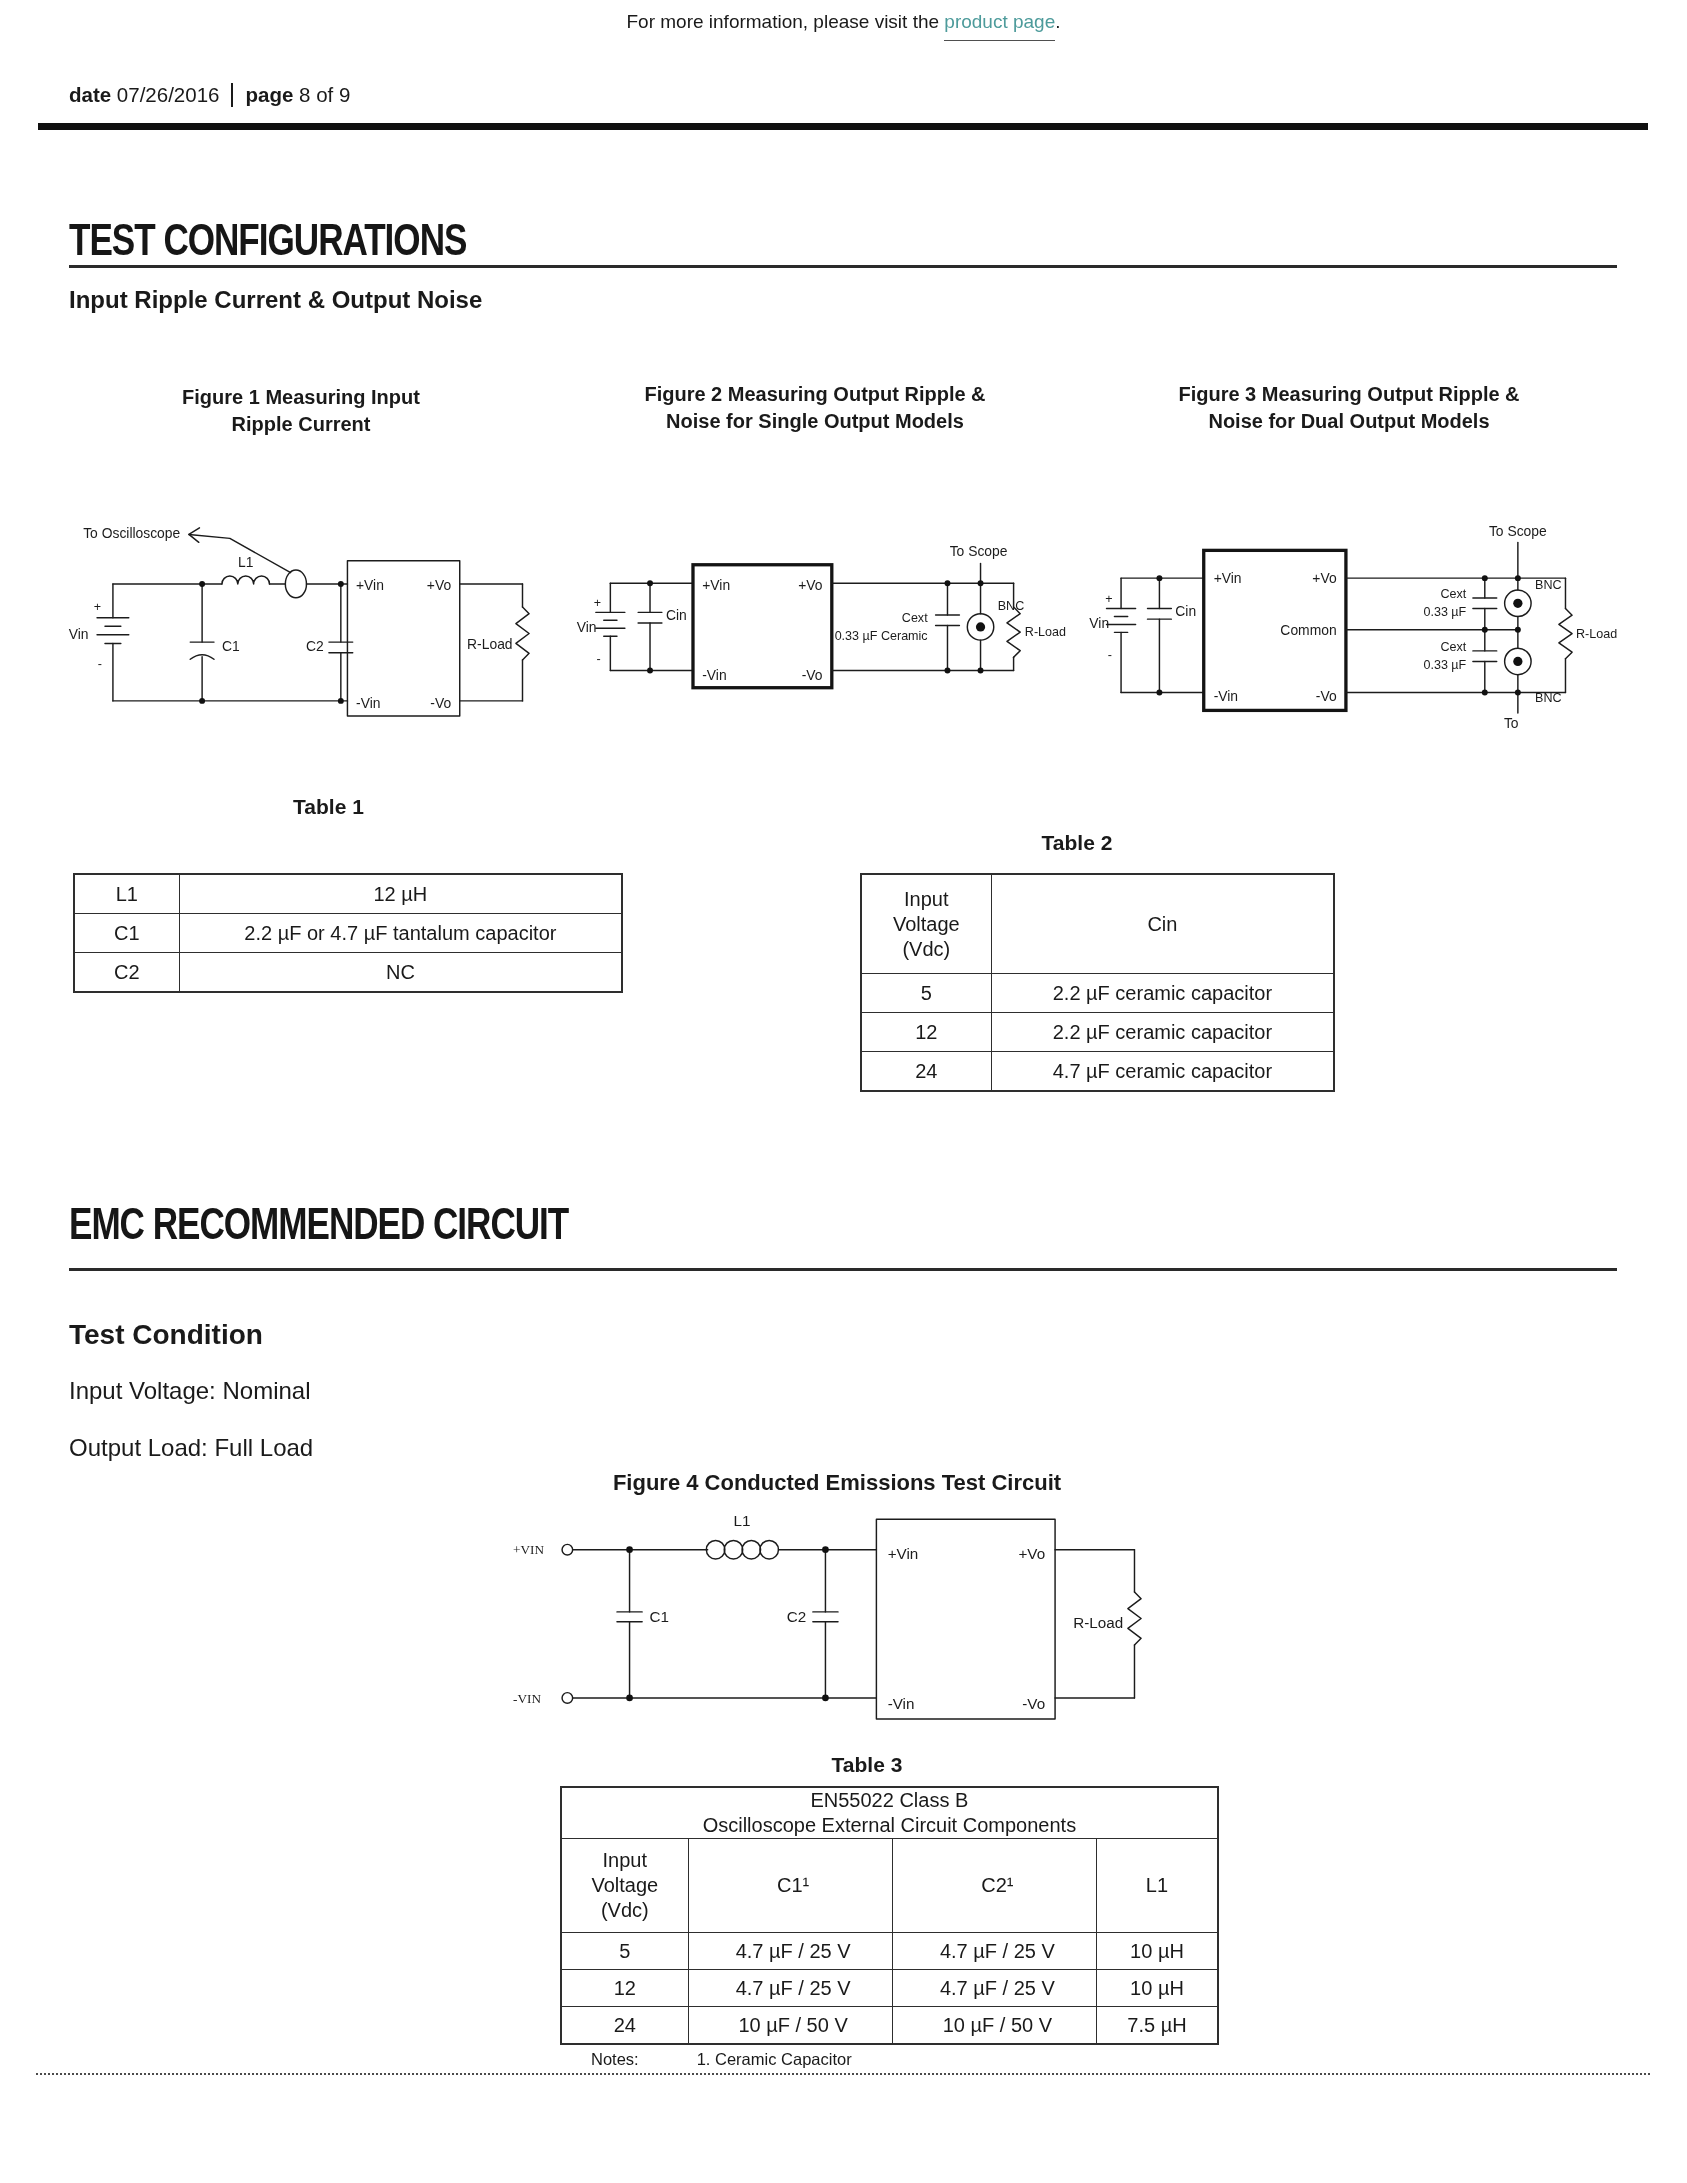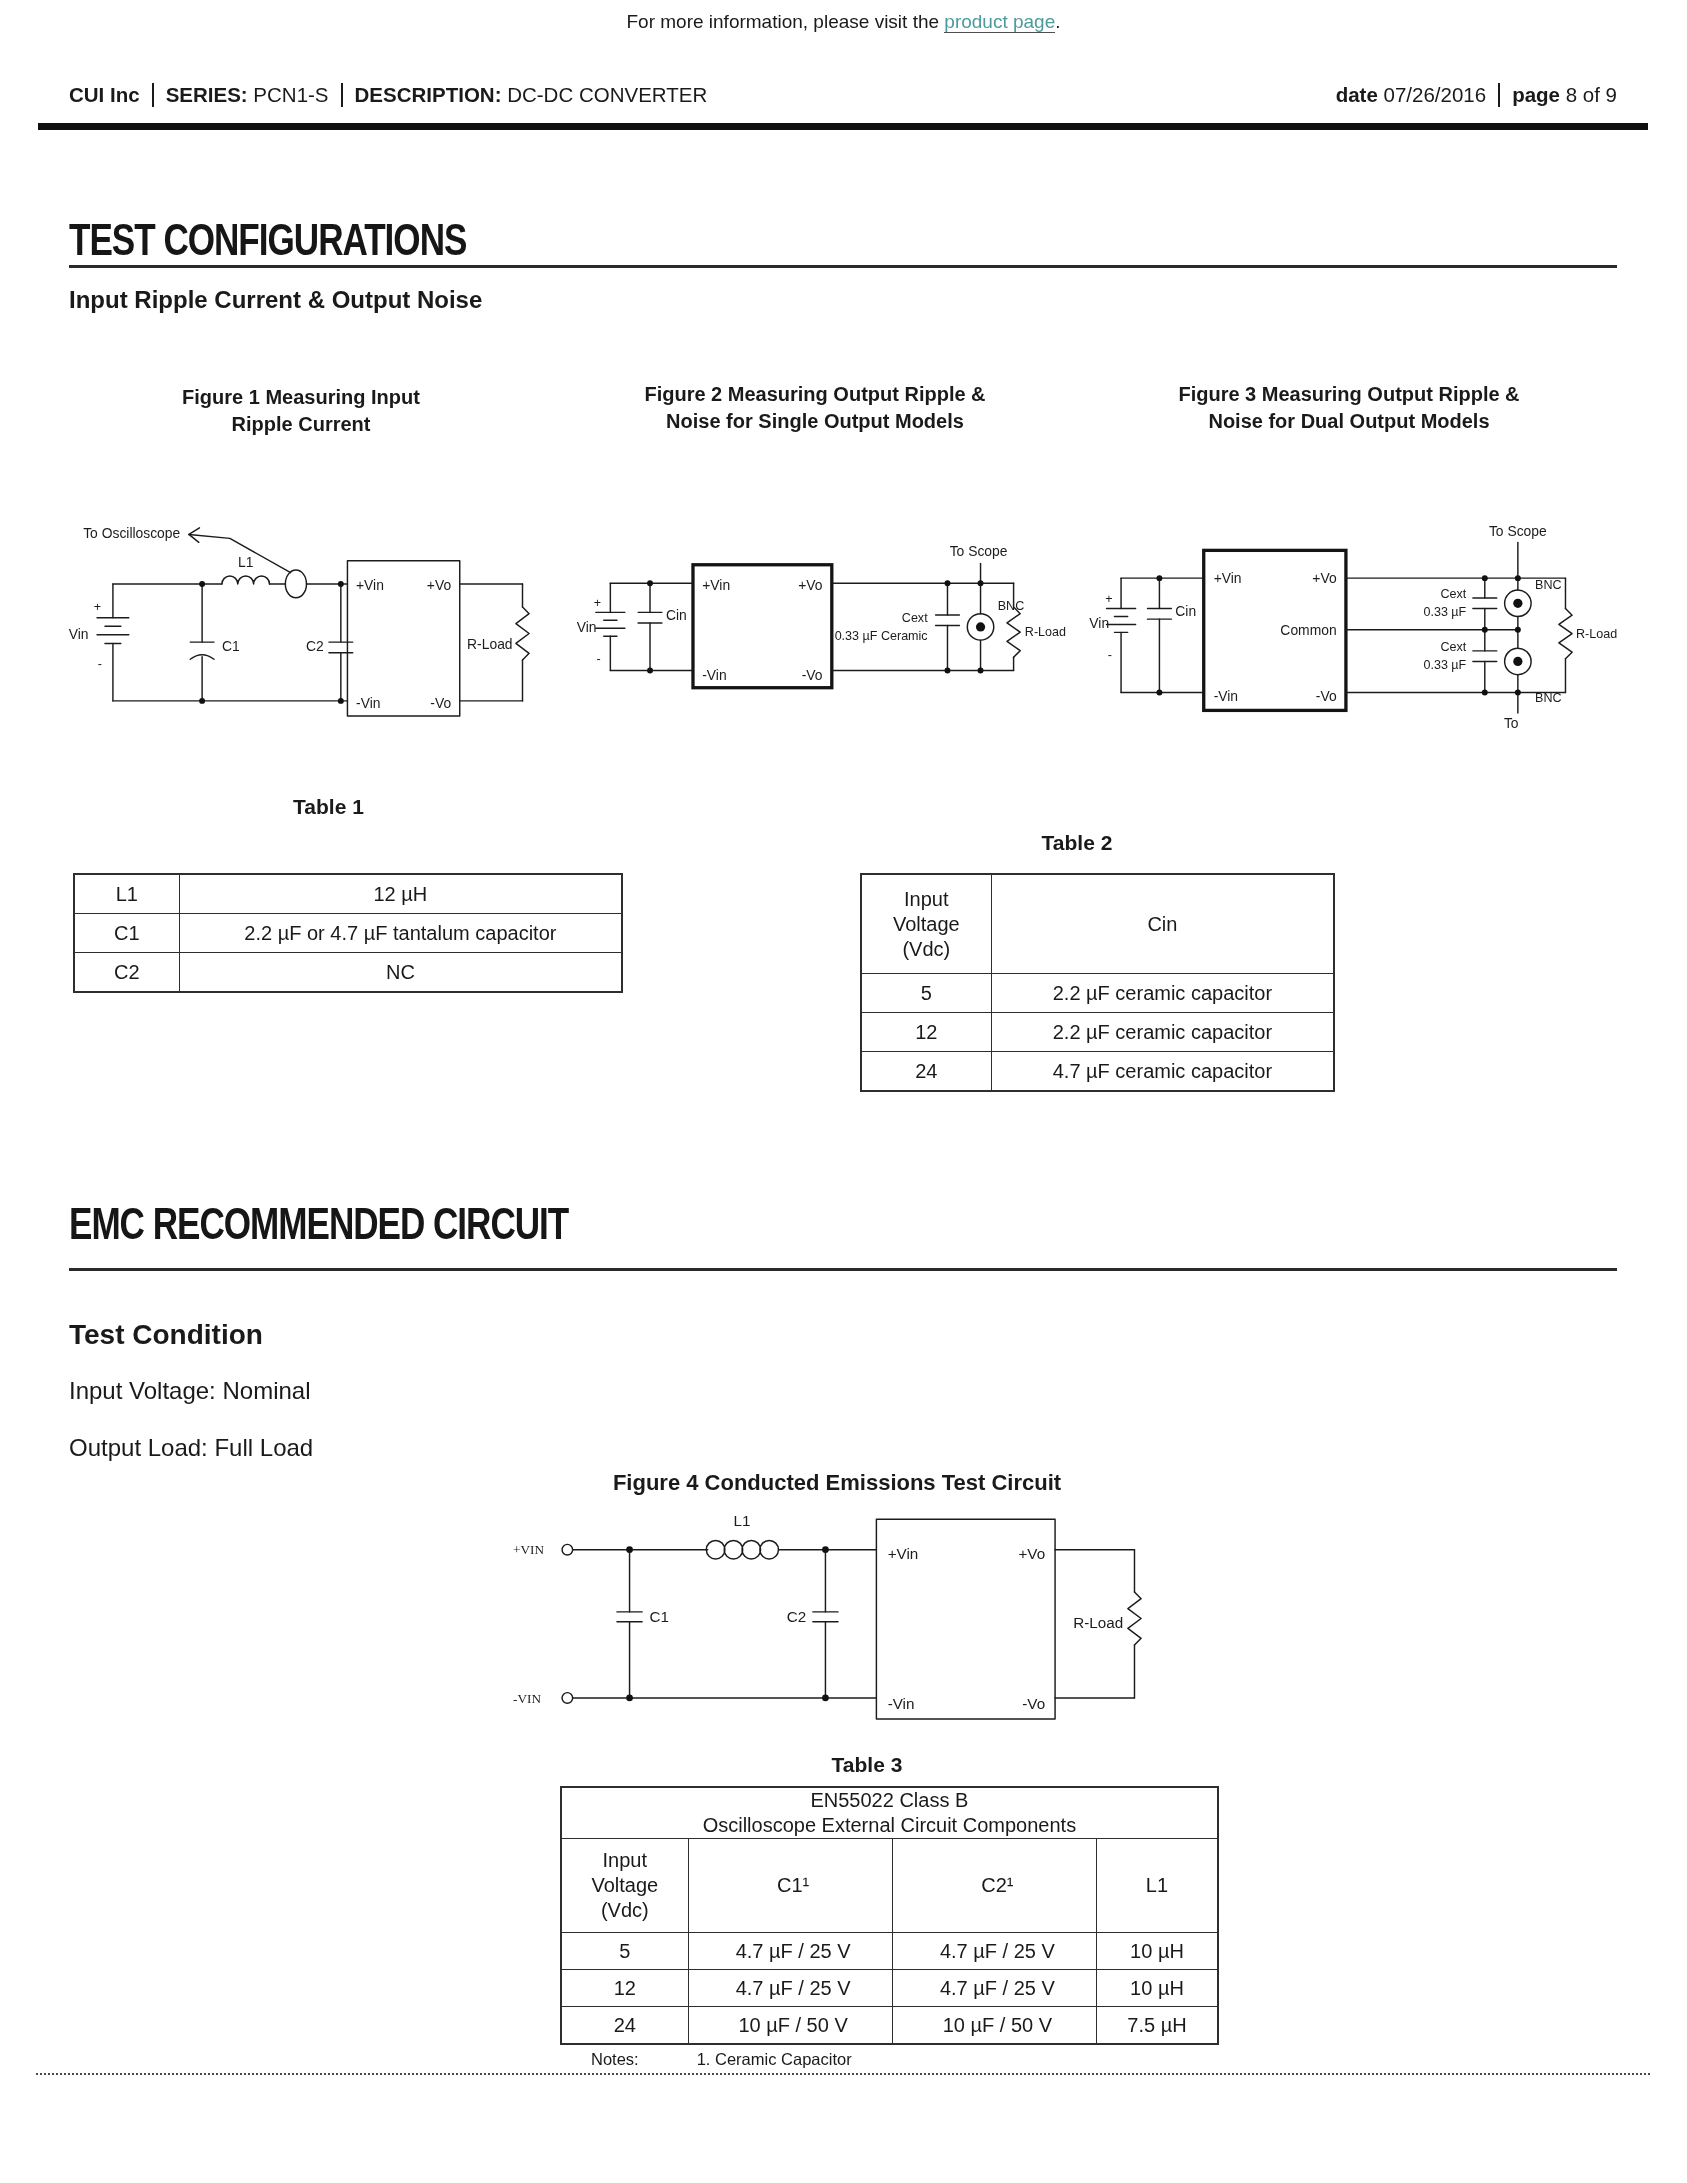--- a/index.html
+++ b/index.html
@@ -6,21 +6,21 @@
   #page {
     position:relative; width:1687px; height:2183px; margin:0 auto;
     background:#ffffff; font-family:"Liberation Sans", sans-serif; color:#1a1a1a;
     overflow:hidden;
   }
   .abs { position:absolute; }
   .b { font-weight:700; }
 
   
   .top-note { top:10.6px; left:0; width:100%; text-align:center; font-size:19px; }
-  .top-note a { color:#4d9b9b; text-decoration:none; border-bottom:1.3px solid #4f4f4f; padding-bottom:0; cursor:pointer; }
+  .top-note a { color:#4d9b9b; text-decoration:none; border-bottom:1.3px solid #4f4f4f; padding-bottom:8px; cursor:pointer; }
   .header-bar { top:83px; left:69px; width:1548px; display:flex; justify-content:space-between; align-items:center; font-size:20.5px; white-space:nowrap; }
   .hgroup { display:flex; align-items:center; }
   .vbar { display:inline-block; width:2px; height:24px; background:#1a1a1a; margin:0 12px; }
   .hval { font-weight:400; letter-spacing:0px; }
   .rule-thick { top:123px; left:38px; width:1610px; height:6.6px; background:#101010; }
 
   
   .h-display {
     font-weight:700; font-size:45px; letter-spacing:-1.3px; color:#161616;
     transform:scaleX(.78); transform-origin:left top; white-space:nowrap; line-height:1;
@@ -72,29 +72,20 @@
 <body>
 
 <div id="page">
 
   <div class="abs top-note">
     <span>For more information, please visit the </span><a>product page</a><span>.</span>
   </div>
 
   <div class="abs header-bar">
     <div class="hgroup">
-      <span class="b">CUI Inc</span>
-      <span class="vbar"></span>
-      <span class="b">SERIES:</span>&nbsp;
-      <span class="hval">PCN1-S</span>
-      <span class="vbar"></span>
-      <span class="b">DESCRIPTION:</span>&nbsp;
-      <span class="hval">DC-DC CONVERTER</span>
-    </div>
-    <div class="hgroup">
       <span class="b">date</span>&nbsp;
       <span class="hval">07/26/2016</span>
       <span class="vbar"></span>
       <span class="b">page</span>&nbsp;
       <span class="hval">8 of 9</span>
     </div>
   </div>
   <div class="abs rule-thick"></div>
 
   <div class="abs h-display" style="left:69px; top:217px;">TEST CONFIGURATIONS</div>

